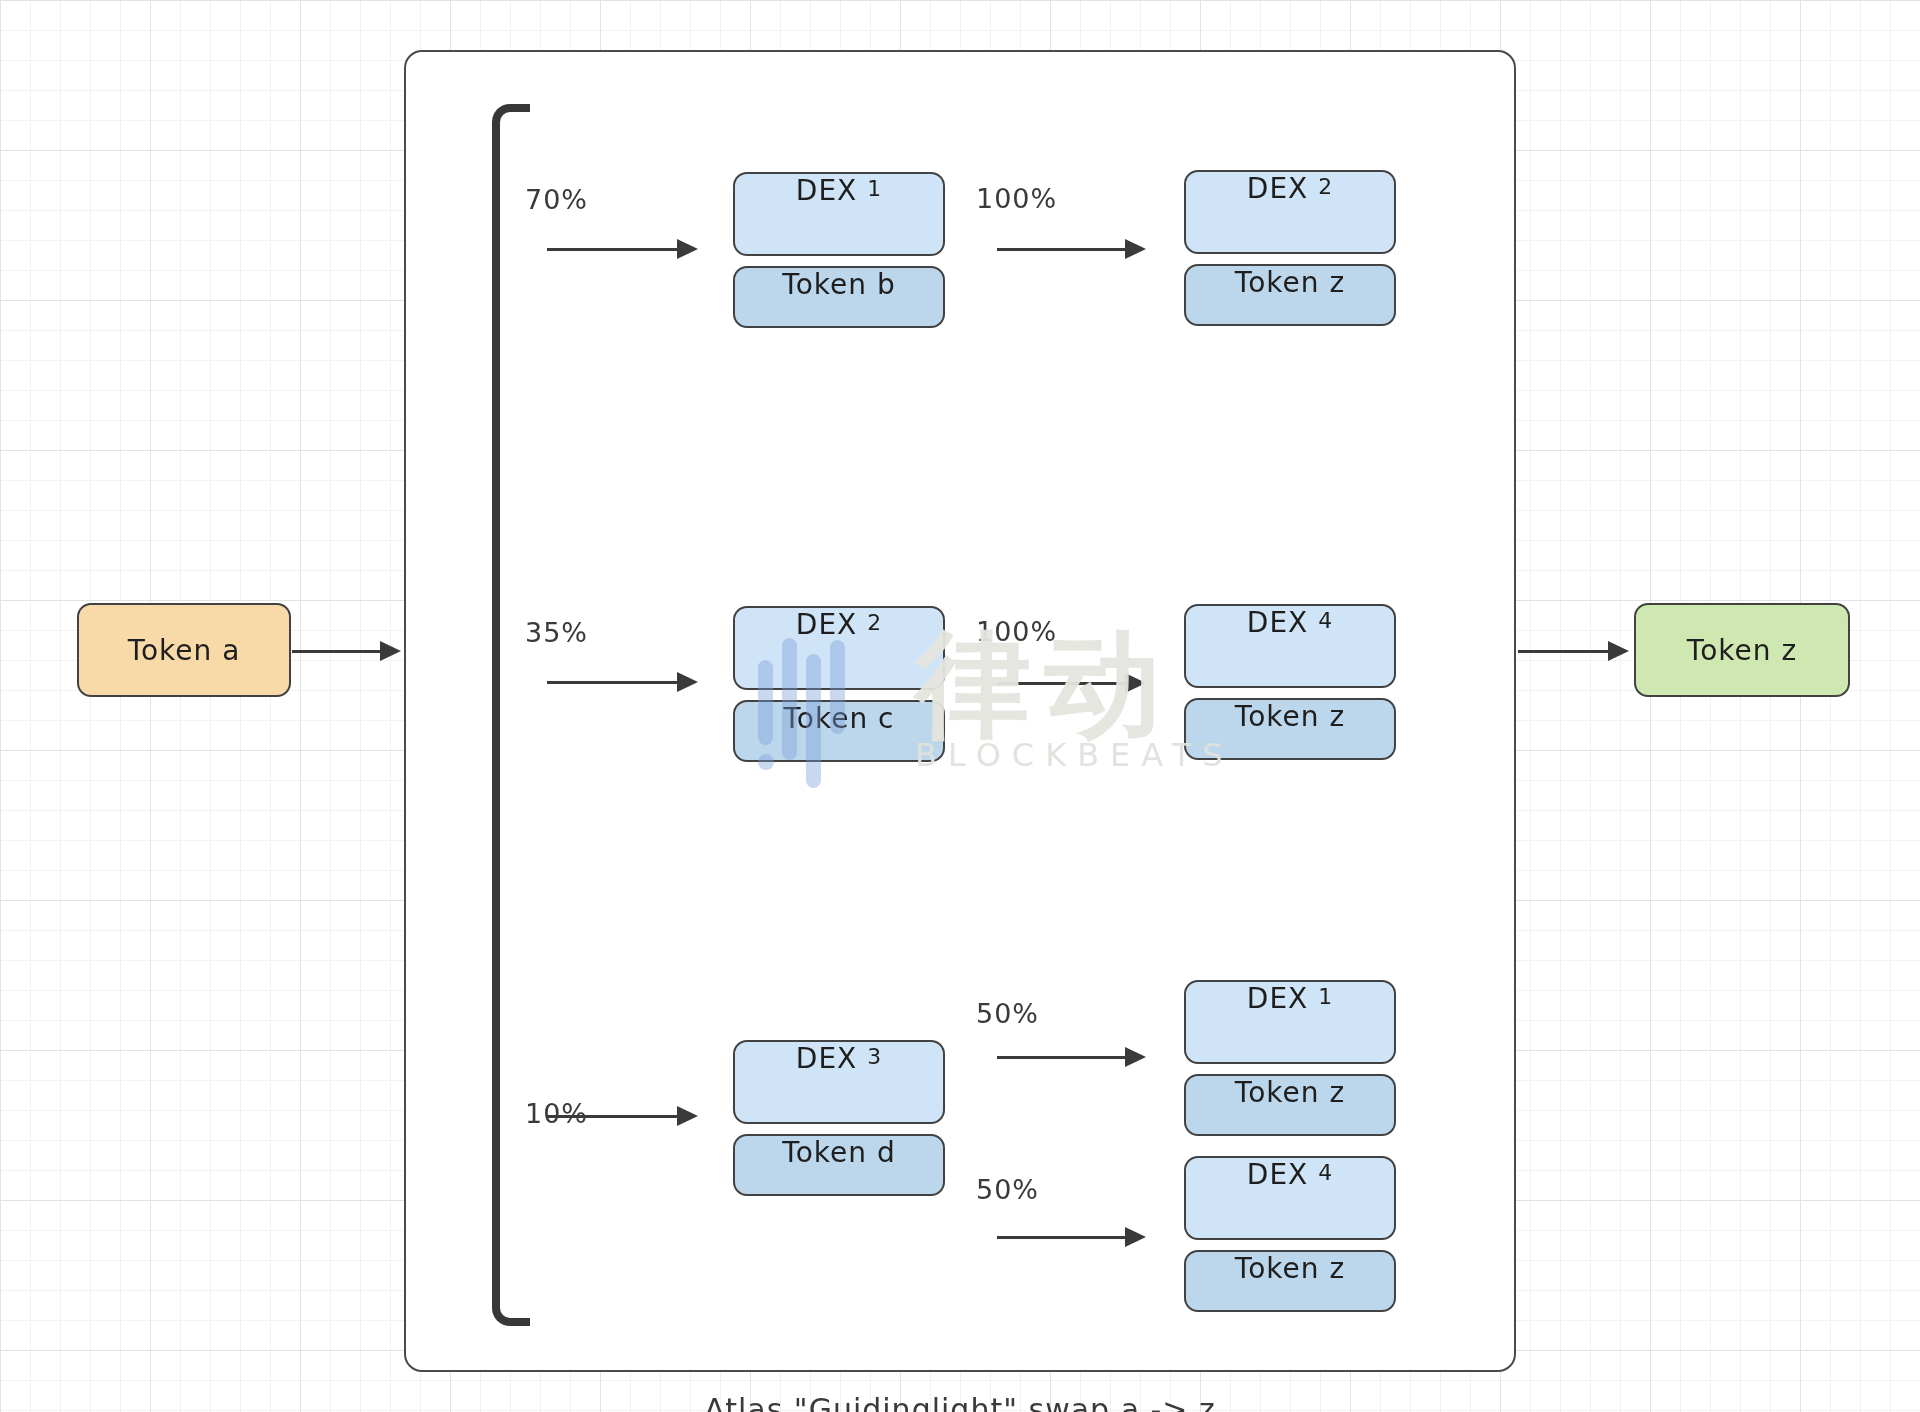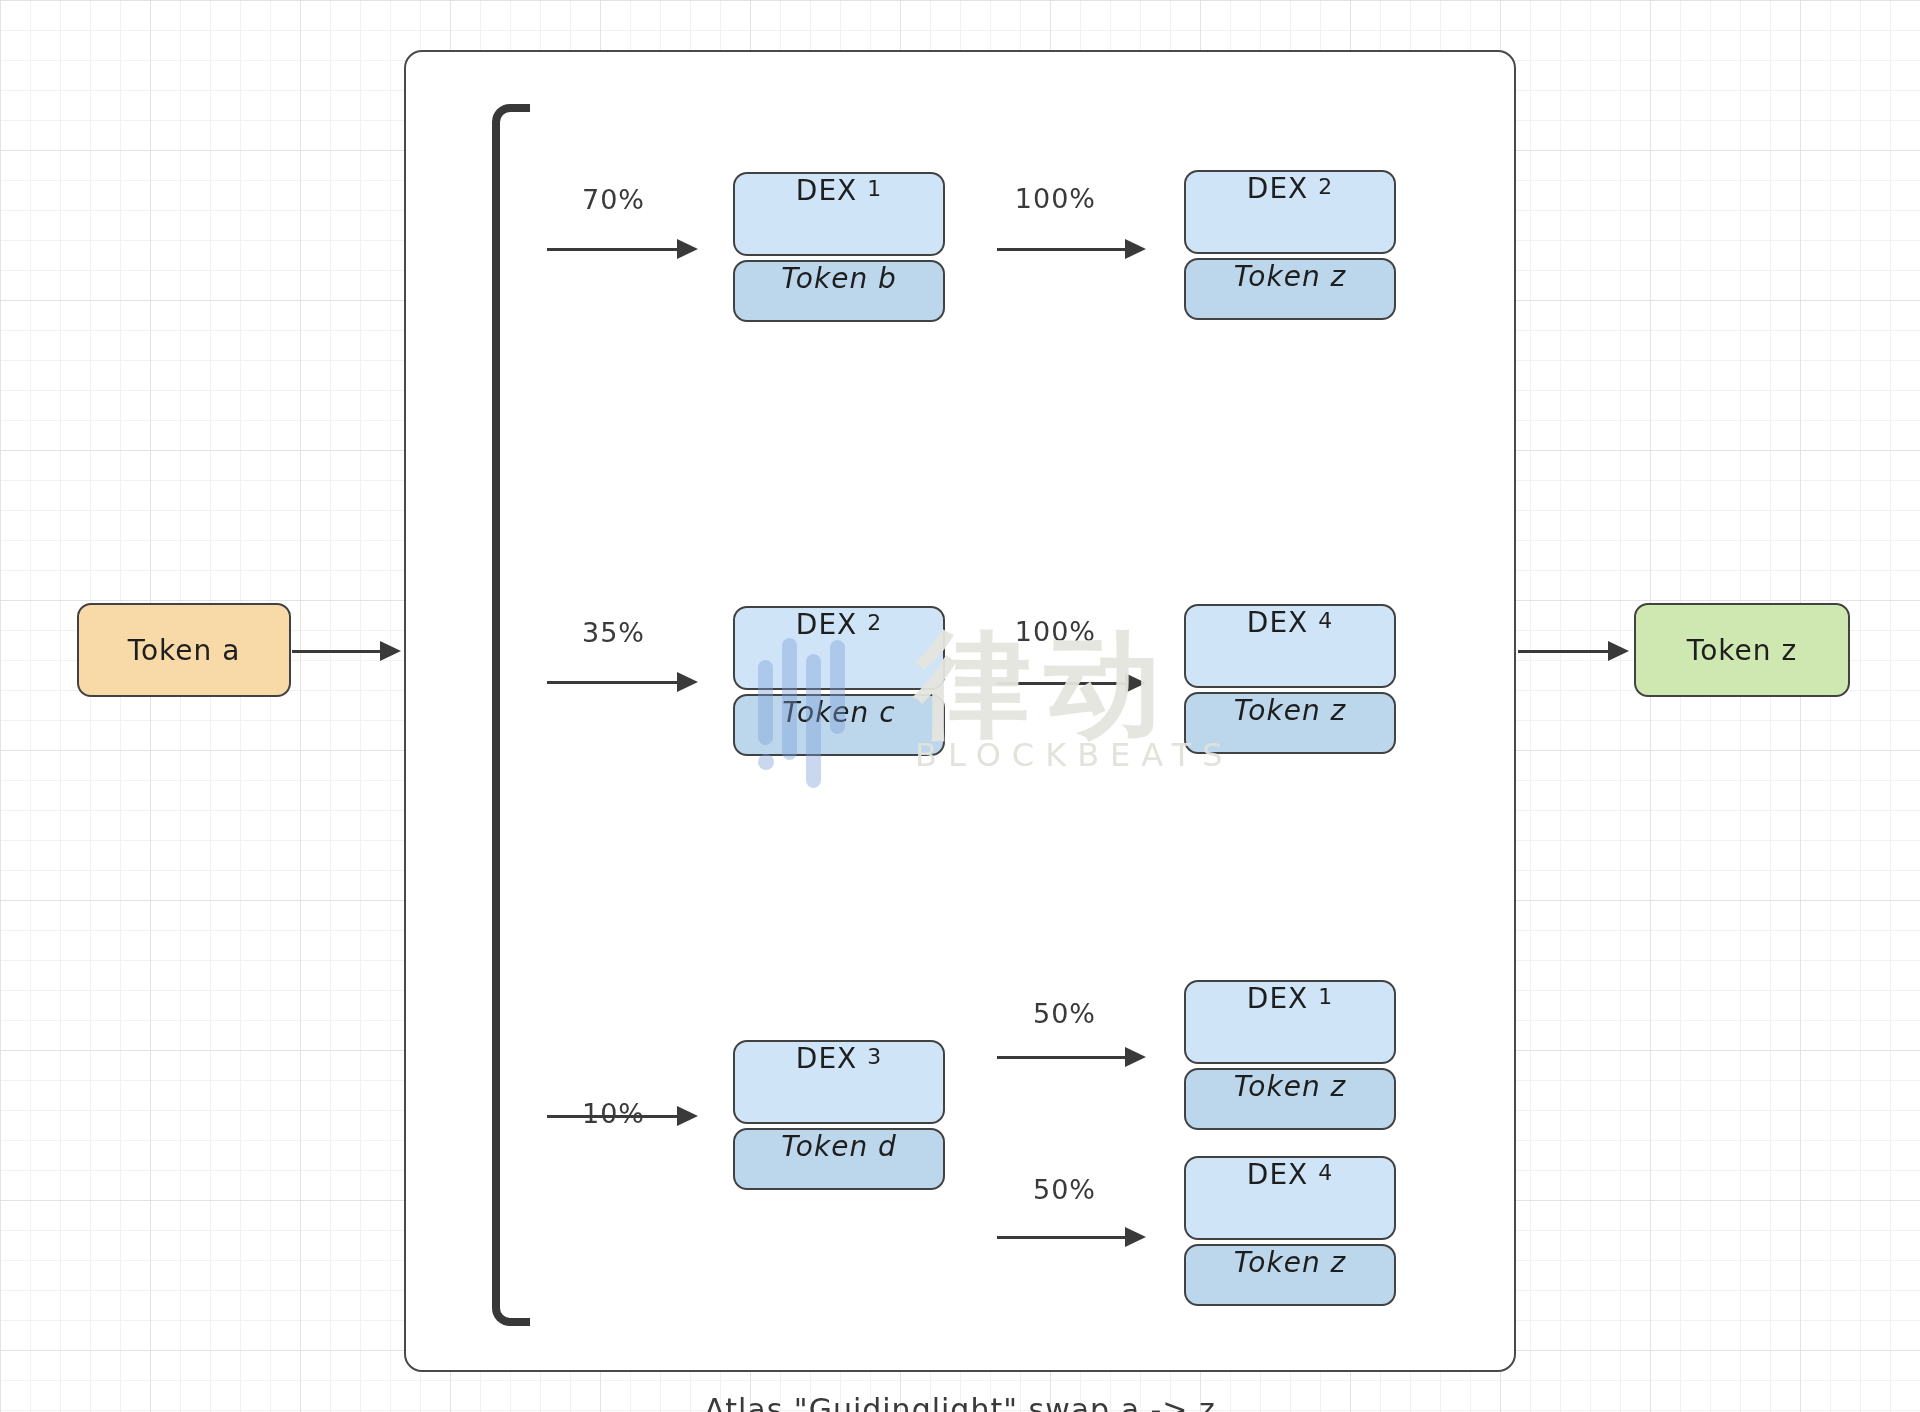--- a/index.html
+++ b/index.html
@@ -32,29 +32,29 @@
   .node-a{left:77px;top:603px;width:210px;height:90px;background:#f8d9a8;}
   .node-z{left:1634px;top:603px;width:212px;height:90px;background:#cfe8b2;}
   .pair{position:absolute;width:212px;}
   .box{
     width:212px;box-sizing:border-box;
     display:flex;justify-content:center;
     border:2px solid #424242;border-radius:14px;
     font-size:28px;letter-spacing:1px;color:#1e1e1e;
   }
   .dex{height:84px;background:#cfe5f7;}
-  .tok{height:62px;background:#bcd7ec;margin-top:4px;font-style:italic;}
+  .tok{height:62px;background:#bcd7ec;margin-top:10px;}
   .num{font-size:0.78em;margin-left:10px;position:relative;top:2px;}
   .arrow{position:absolute;height:2.5px;background:#3a3a3a;}
   .arrow::after{
     content:"";position:absolute;left:100%;top:50%;transform:translateY(-50%);
     border:10px solid transparent;border-left:21px solid #3a3a3a;border-right:0;
   }
   .pct{
-    position:absolute;width:120px;text-align:right;
+    position:absolute;width:120px;text-align:left;
     font-size:27px;color:#3a3a3a;letter-spacing:1px;
   }
   .caption{
     position:absolute;left:460px;top:1392px;width:1000px;text-align:center;
     font-size:30px;color:#3a3a3a;letter-spacing:1px;white-space:nowrap;
   }
   
   .watermark{position:absolute;left:758px;top:628px;display:flex;z-index:6;pointer-events:none;gap:27px;}
   .wm-bars{position:relative;display:flex;align-items:flex-start;width:96px;height:162px;}
   .wm-bar{width:15px;border-radius:9px;background:rgba(122,158,216,0.40);margin-right:9px;}

